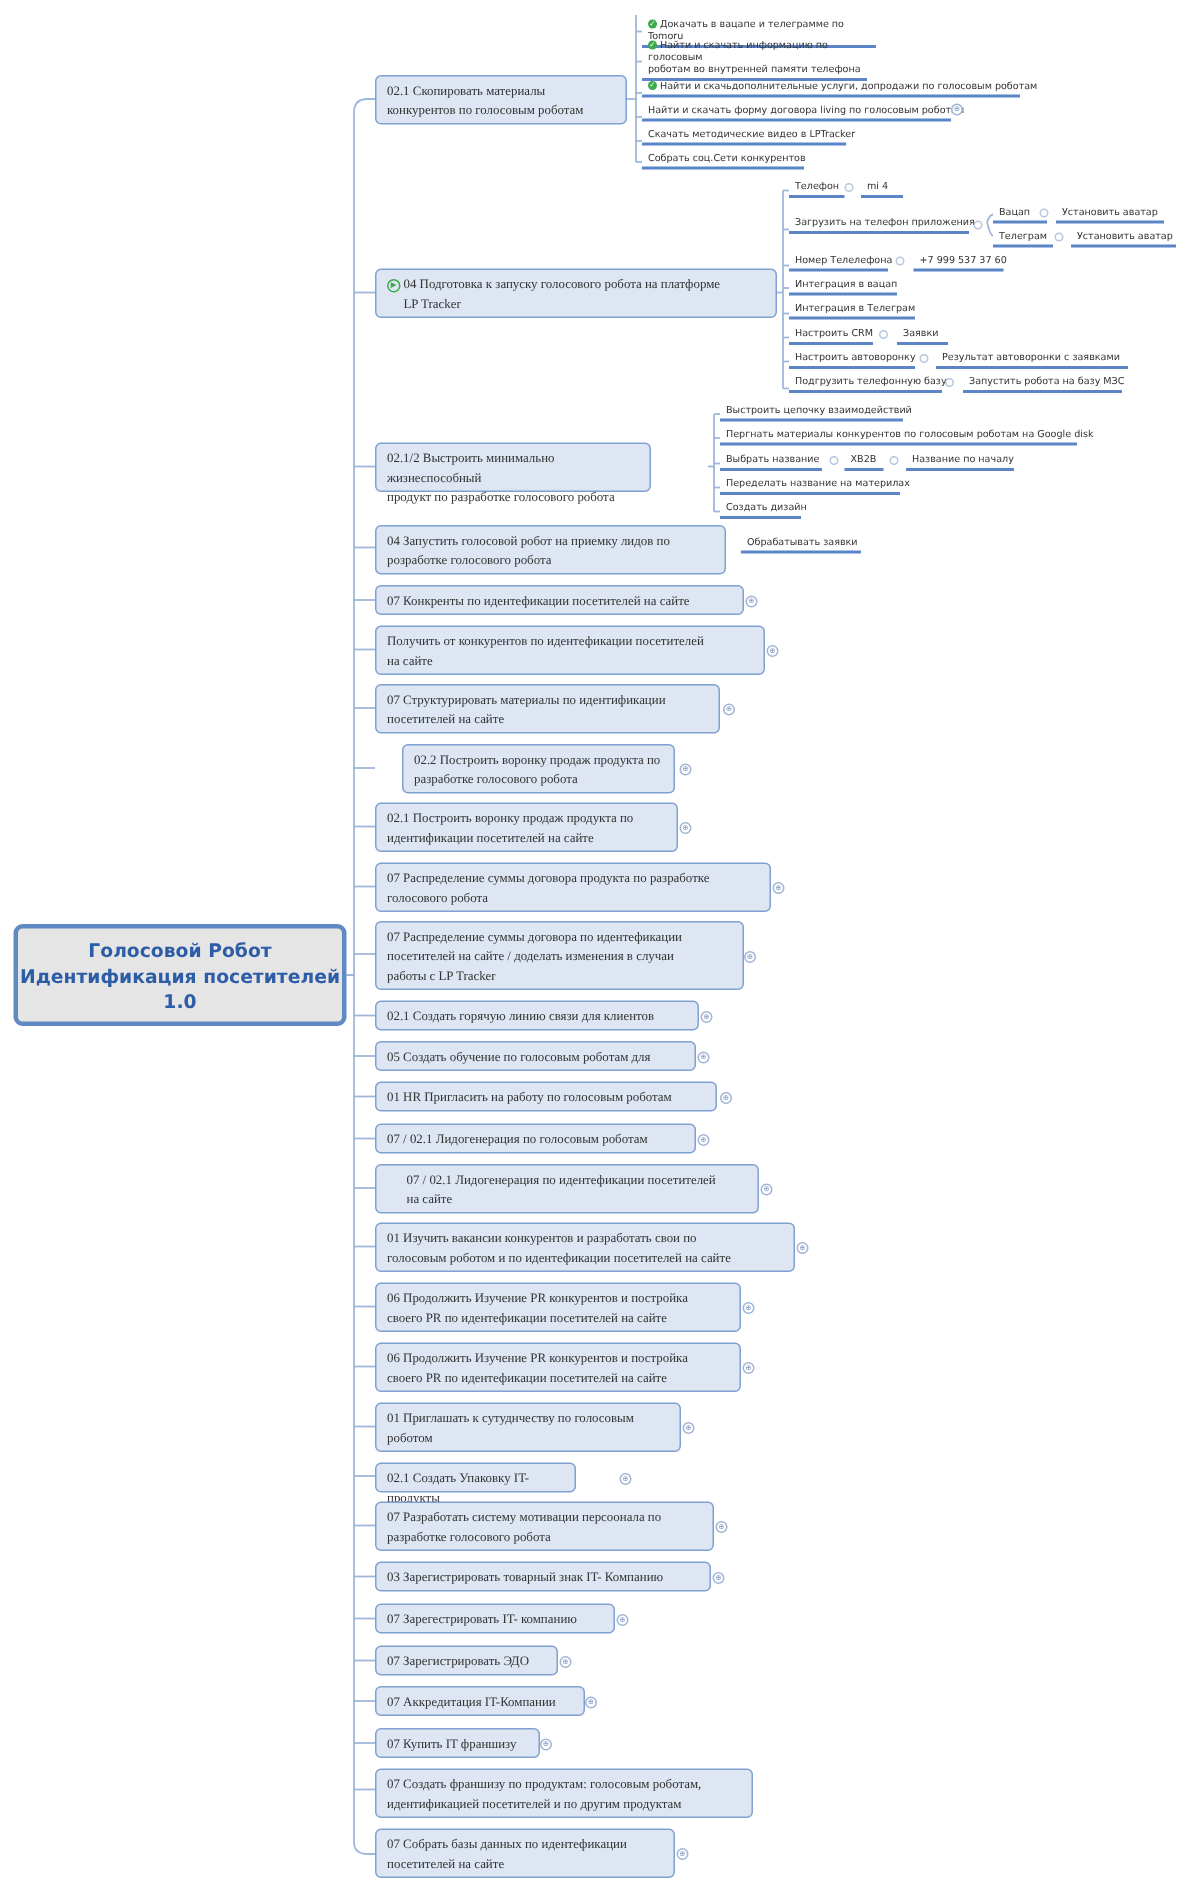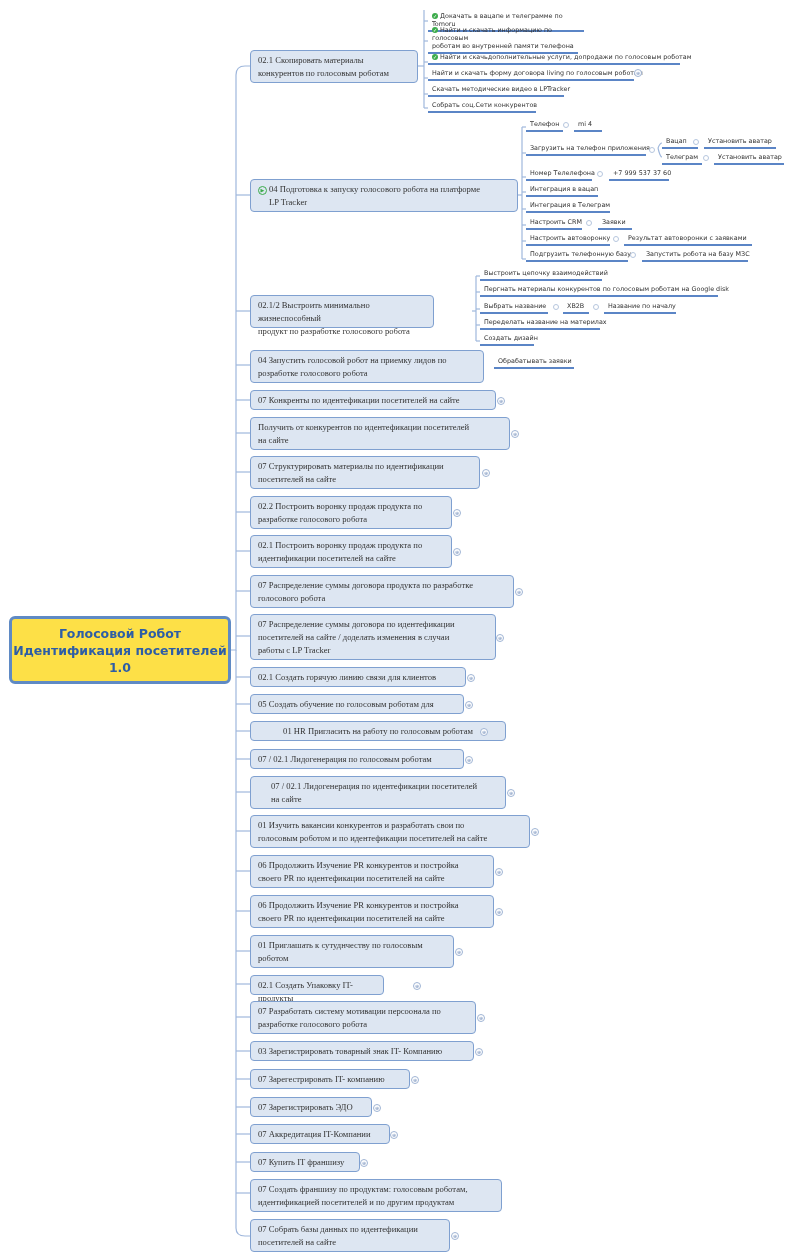--- a/index.html
+++ b/index.html
@@ -1,19 +1,19 @@
 <!DOCTYPE html>
 <html><head>
 <meta charset="utf-8">
 <style>
   html, body { margin:0; padding:0; background:#ffffff; }
   body { width:792px; height:1260px; position:relative; overflow:hidden;
          font-family:"DejaVu Sans", "Liberation Sans", sans-serif; color:#333; }
   .root { position:absolute; left:9px; top:616px; width:222px; height:68px;
-          background:#fde047; border:3px solid #5f8ac4; border-radius:6px; box-sizing:border-box;
+          background:#e5e5e5; border:3px solid #5f8ac4; border-radius:6px; box-sizing:border-box;
           display:flex; align-items:center; justify-content:center; text-align:center;
           color:#2d5da6; font-weight:bold; font-size:12.5px; line-height:17px; white-space:pre-line; }
   .main { position:absolute; left:250px; background:#dde6f2; border:1.5px solid #7fa0d0;
           border-radius:4px; box-sizing:border-box; padding:3px 7px; font-size:8.6px;
           line-height:13px; color:#333; }
   .main .txt { white-space:pre-line; display:block;font-family:Liberation Serif, serif; }
   .expand { position:absolute; width:6px; height:6px; border:1px solid #9fb4d4; border-radius:50%;
             font-size:5px; line-height:6px; text-align:center; color:#7f98c0; background:#fff; }
   .leaf { position:absolute; font-size:6.4px; line-height:8px; color:#333; padding:1px 4px 2px 4px;
           border-bottom:2px solid #5b85c6; white-space:nowrap; box-sizing:border-box; }
@@ -165,21 +165,21 @@
 на сайте</span>
   </div>
 <span class="expand" style="left:511px;top:430px;">⊕</span>
 
 <div class="main" style="top:456px;width:230px;height:33px;">
     <span class="txt">07 Структурировать материалы по идентификации
 посетителей на сайте</span>
   </div>
 <span class="expand" style="left:482px;top:469px;">⊕</span>
 
-<div class="main" style="top:496px;width:202px;height:33px;">
+<div class="main" style="top:496px;width:182px;height:33px;margin-left:18px;">
     <span class="txt">02.2 Построить воронку продаж продукта по
 разработке голосового робота</span>
   </div>
 <span class="expand" style="left:453px;top:509px;">⊕</span>
 
 <div class="main" style="top:535px;width:202px;height:33px;">
     <span class="txt">02.1 Построить воронку продаж продукта по
 идентификации посетителей на сайте</span>
   </div>
 <span class="expand" style="left:453px;top:548px;">⊕</span>
@@ -200,21 +200,21 @@
 <div class="main" style="top:667px;width:216px;height:20px;">
     <span class="txt">02.1 Создать горячую линию связи для клиентов</span>
   </div>
 <span class="expand" style="left:467px;top:674px;">⊕</span>
 
 <div class="main" style="top:694px;width:214px;height:20px;">
     <span class="txt">05 Создать обучение по голосовым роботам для</span>
   </div>
 <span class="expand" style="left:465px;top:701px;">⊕</span>
 
-<div class="main" style="top:721px;width:256px;height:20px;text-align:center;">
+<div class="main" style="top:721px;width:228px;height:20px;">
     <span class="txt">01 HR Пригласить на работу по  голосовым роботам</span>
   </div>
 <span class="expand" style="left:480px;top:728px;">⊕</span>
 
 <div class="main" style="top:749px;width:214px;height:20px;">
     <span class="txt">07 / 02.1 Лидогенерация по  голосовым роботам</span>
   </div>
 <span class="expand" style="left:465px;top:756px;">⊕</span>
 
 <div class="main" style="top:776px;width:256px;height:33px;padding-left:20px;">

